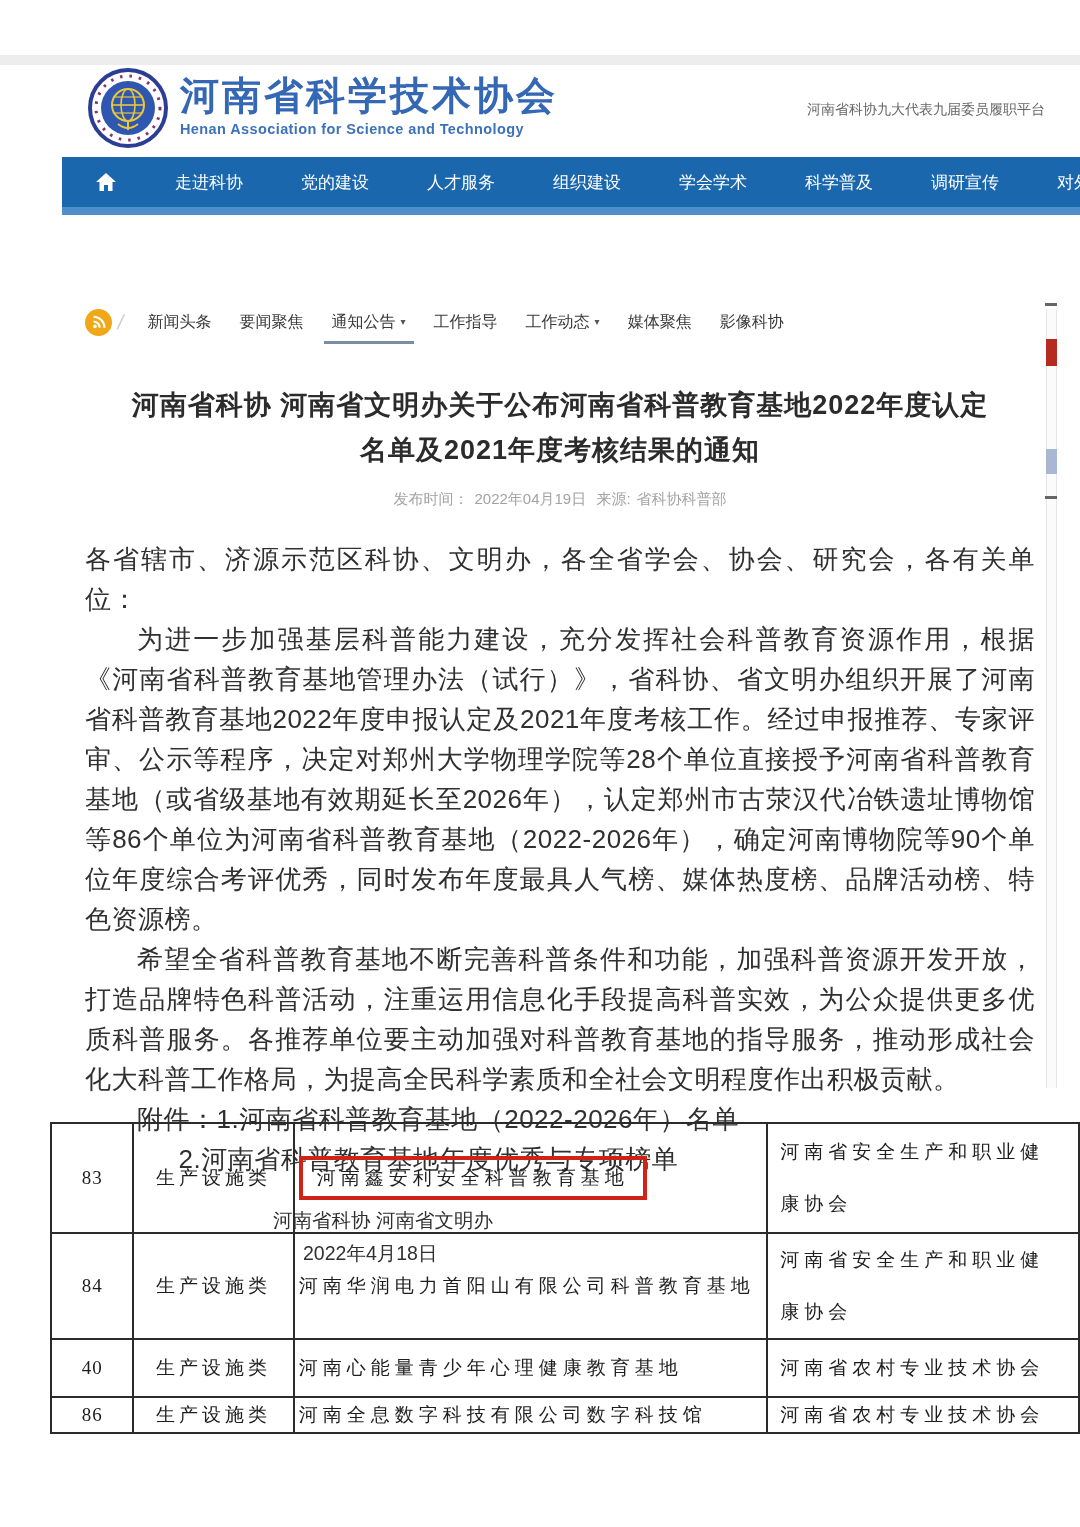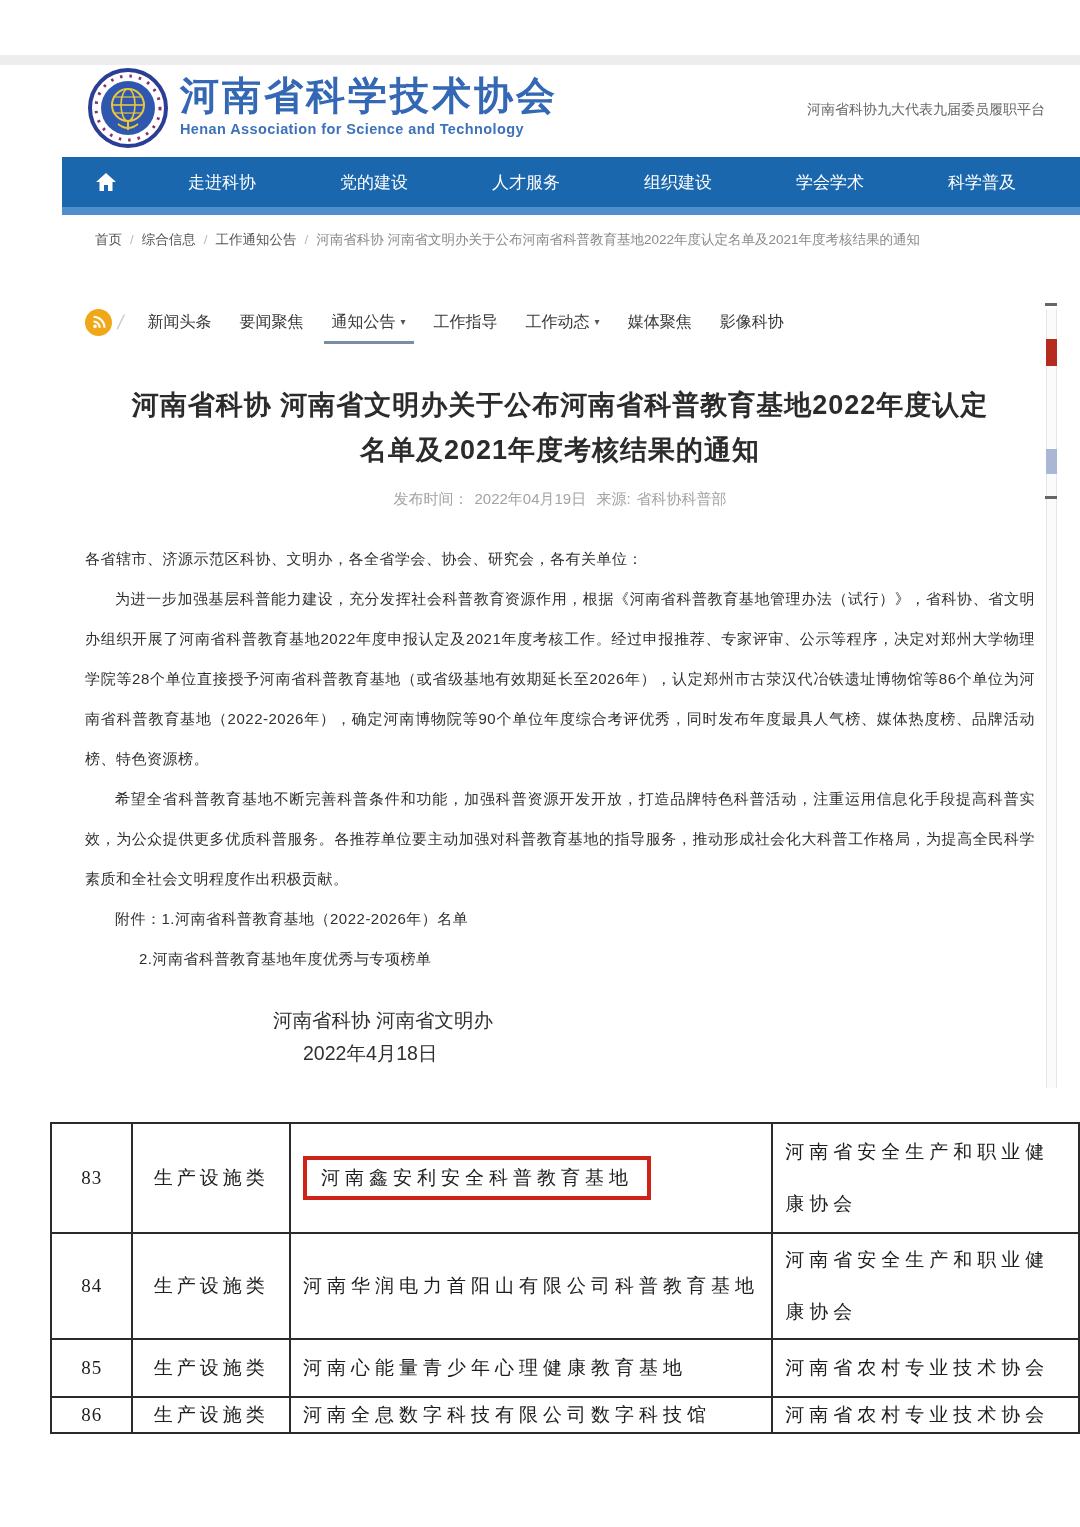--- a/index.html
+++ b/index.html
@@ -14,54 +14,54 @@
   .logo{position:absolute;left:88px;top:3px;width:80px;height:80px;}
   .brand{position:absolute;left:180px;top:8px;}
   .brand-cn{font-size:39px;font-weight:bold;color:#3468b4;letter-spacing:3px;line-height:46px;}
   .brand-en{font-size:14.5px;font-weight:bold;color:#3e72b8;letter-spacing:0.4px;margin-top:2px;}
   .platform-link{position:absolute;right:35px;top:36px;font-size:14px;color:#666;cursor:pointer;}
 
   
   .nav{position:absolute;left:62px;top:157px;width:1018px;height:50px;background:#1a67ae;display:flex;align-items:center;overflow:hidden;}
   .nav-light{position:absolute;left:62px;top:207px;width:1018px;height:8px;background:#4e8ec9;}
   .nav .home{margin-left:32px;margin-right:28px;display:flex;align-items:center;cursor:pointer;}
-  .nav a{color:#fff;font-size:17px;text-decoration:none;white-space:nowrap;margin:0 42px;cursor:pointer;}
+  .nav a{color:#fff;font-size:17px;text-decoration:none;white-space:nowrap;margin:0 29px;cursor:pointer;}
 
   
   .breadcrumb{position:absolute;left:95px;top:231px;width:960px;font-size:13.5px;color:#888;white-space:nowrap;overflow:hidden;}
   .breadcrumb .bc-item{color:#555;cursor:pointer;}
   .breadcrumb .bc-sep{color:#bbb;margin:0 8px;}
   .breadcrumb .bc-current{color:#8a8a8a;}
 
   
   .subnav{position:absolute;left:85px;top:299px;width:920px;height:46px;display:flex;align-items:center;}
   .rss{width:27px;height:27px;border-radius:50%;background:#f0a818;display:flex;align-items:center;justify-content:center;flex:0 0 auto;}
   .subnav .slash{color:#ccc;font-size:20px;margin:0 10px 0 6px;transform:skewX(-12deg);}
   .tab{position:relative;font-size:16px;color:#3a3a3a;margin:0 14px;cursor:pointer;white-space:nowrap;padding:10px 0;}
   .tab .caret{font-size:10px;color:#555;margin-left:5px;vertical-align:2px;}
   .tab.active::after{content:"";position:absolute;left:-8px;right:-8px;bottom:-1px;height:3px;background:#7b8da5;}
 
   
   .article{position:absolute;left:85px;top:383px;width:950px;}
   .art-title{font-size:27px;font-weight:bold;color:#2b2b2b;text-align:center;line-height:45px;letter-spacing:1px;}
   .art-meta{text-align:center;font-size:15px;color:#a3a3a3;margin-top:17px;}
   .art-meta span{margin:0 3px;}
-  .art-body{margin-top:30px;font-size:15px;line-height:40px;color:#303030;text-align:justify;letter-spacing:0.5px;}
+  .art-body{margin-top:30px;font-size:26px;line-height:40px;color:#303030;text-align:justify;letter-spacing:0.5px;}
   .art-body p{margin:0;}
   .indent{text-indent:2em;}
   .attach2{text-indent:3.6em;}
   .sig{margin-top:28px;padding-left:188px;font-size:19.5px;color:#303030;}
   .sig-date{padding-left:218px;font-size:19.5px;color:#303030;margin-top:6px;}
 
   
   .doc-table{position:absolute;left:50px;top:1122px;border-collapse:collapse;table-layout:fixed;font-family:"Liberation Serif","DejaVu Serif",serif;color:#1e1e1e;}
   .doc-table td{border:2px solid #2b2b2b;font-size:19px;vertical-align:middle;overflow:hidden;}
   .col-no{width:80px;text-align:center;letter-spacing:1px;}
   .col-cat{width:160px;text-align:center;letter-spacing:4px;}
-  .col-name{width:475px;padding:0 12px;letter-spacing:5px;font-family:Liberation Serif, serif;}
+  .col-name{width:475px;padding:0 4px;letter-spacing:5px;font-family:Liberation Serif, serif;}
   .col-org{width:293px;padding:0 12px;letter-spacing:5px;}
   tr.tall td{line-height:52px;}
   tr.r0{height:110px;} tr.r1{height:100px;} tr.r2{height:58px;} tr.r3{height:36px;}
   .hl-box{display:inline-block;border:4px solid #cf2318;padding:5px 14px;letter-spacing:5px;line-height:26px;}
 
   
   .side-widget{position:absolute;left:1044px;top:303px;width:14px;height:785px;}
   .side-line{position:absolute;left:2px;top:6px;width:9px;height:779px;background:#fbfbfb;border-left:1px solid #e7e7e7;border-right:1px solid #e7e7e7;}
   .sw-dash{position:absolute;left:1px;width:12px;height:3px;background:#666;}
   .sw-dash.d1{top:0;} .sw-dash.d2{top:193px;}
@@ -108,23 +108,20 @@
     <a>人才服务</a>
     <a>组织建设</a>
     <a>学会学术</a>
     <a>科学普及</a>
     <a>调研宣传</a>
     <a>对外交流</a>
 
   </nav>
   <div class="nav-light"></div>
 
-  <div class="breadcrumb">
-    <span class="bc-item">首页</span><span class="bc-sep">/</span><span class="bc-item">综合信息</span><span class="bc-sep">/</span><span class="bc-item">工作通知公告</span><span class="bc-sep">/</span><span class="bc-current">河南省科协 河南省文明办关于公布河南省科普教育基地2022年度认定名单及2021年度考核结果的通知</span>
-  </div>
 
   <div class="subnav">
     <span class="rss">
       <svg width="16" height="16" viewBox="0 0 16 16">
           <circle cx="4" cy="12.4" r="1.8" fill="#fff"></circle>
           <path d="M2.5 7.5 a6.2 6.2 0 0 1 6.2 6.2" fill="none" stroke="#fff" stroke-width="2.1"></path>
           <path d="M2.5 2.8 a11 11 0 0 1 11 11" fill="none" stroke="#fff" stroke-width="2.1"></path>
         </svg>
     </span>
     <span class="slash">/</span>
@@ -165,21 +162,21 @@
         <td class="col-name"><span class="hl-box"><span>河南鑫安利安全科普教育基地</span></span></td>
         <td class="col-org">河南省安全生产和职业健康协会</td>
       </tr>
       <tr class="tall r1">
         <td class="col-no">84</td>
         <td class="col-cat">生产设施类</td>
         <td class="col-name">河南华润电力首阳山有限公司科普教育基地</td>
         <td class="col-org">河南省安全生产和职业健康协会</td>
       </tr>
       <tr class="r2">
-        <td class="col-no">85</td>
+        <td class="col-no">40</td>
         <td class="col-cat">生产设施类</td>
         <td class="col-name">河南心能量青少年心理健康教育基地</td>
         <td class="col-org">河南省农村专业技术协会</td>
       </tr>
       <tr class="r3">
         <td class="col-no">86</td>
         <td class="col-cat">生产设施类</td>
         <td class="col-name">河南全息数字科技有限公司数字科技馆</td>
         <td class="col-org">河南省农村专业技术协会</td>
       </tr>

